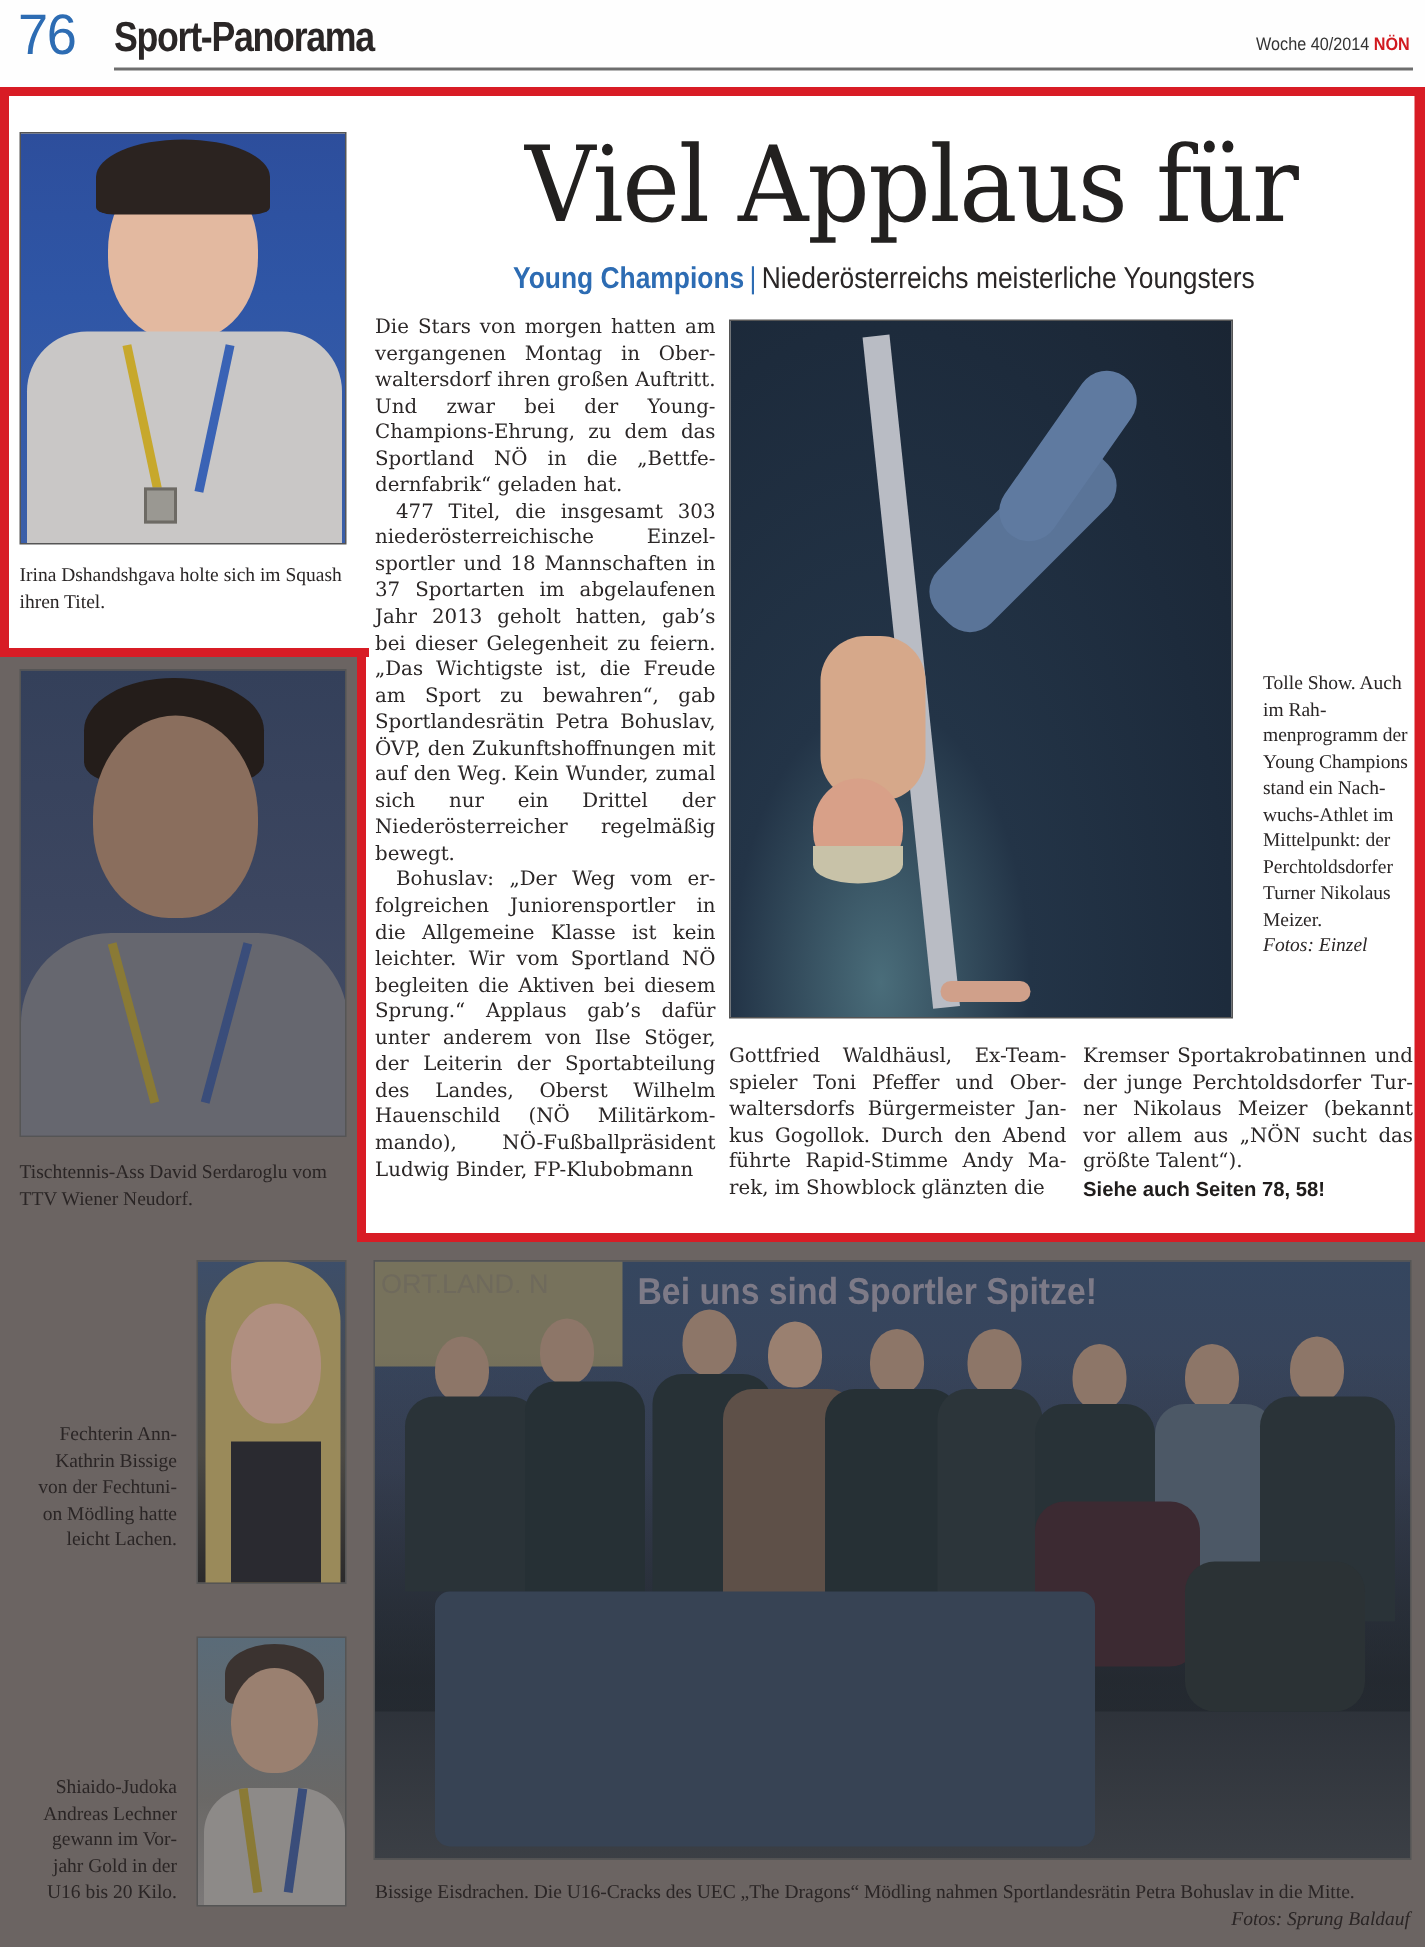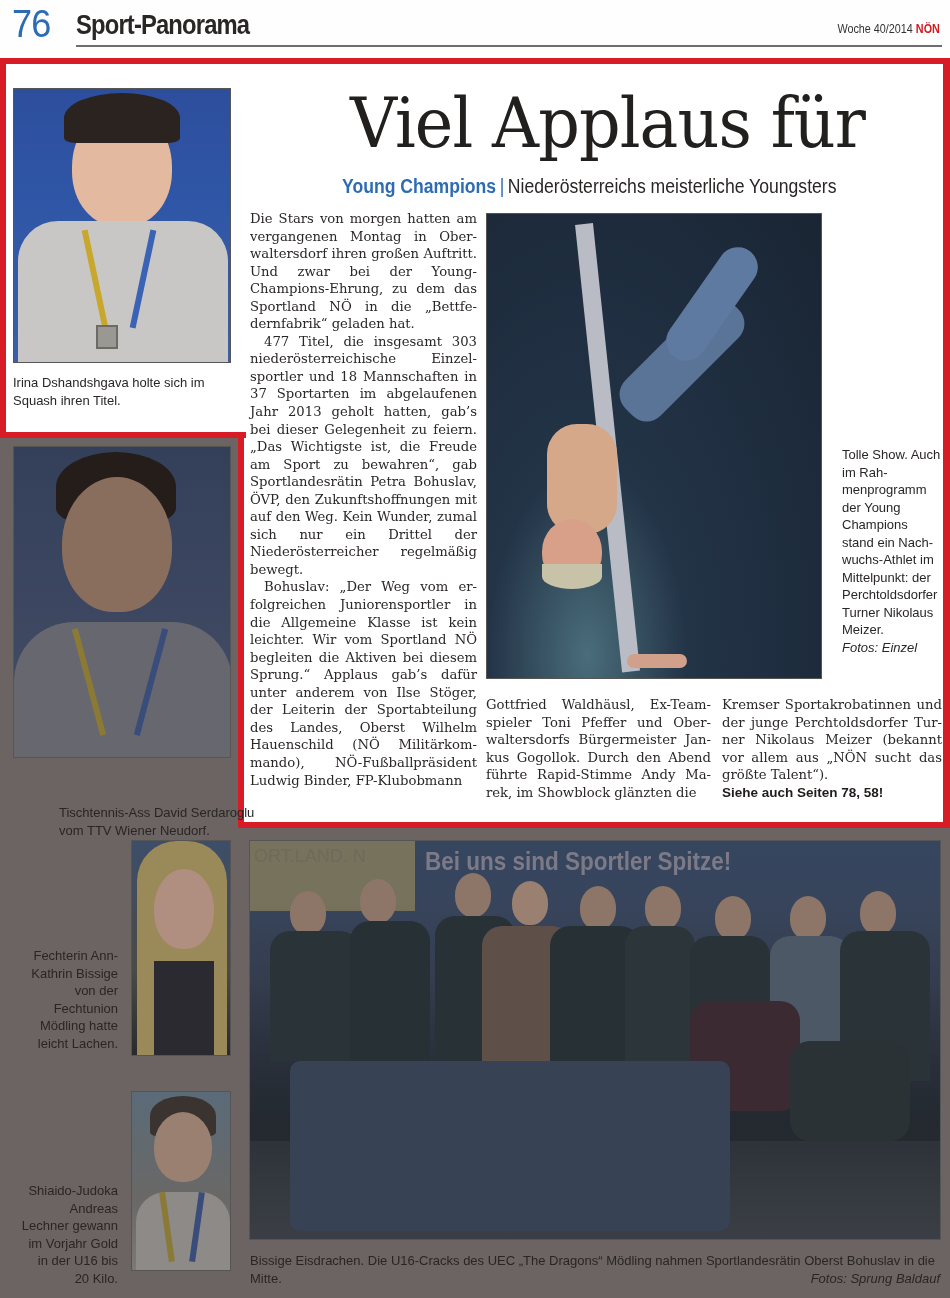--- a/index.html
+++ b/index.html
@@ -23,21 +23,21 @@
   .subhead .kicker { color: #2d6cb3; font-weight: bold; }
   .subhead .sep { color: #2d6cb3; margin: 0 4px; }
   .subhead .rest { color: #2a2626; }
 
   
   .col { position: absolute; font-family: "DejaVu Serif", serif; font-size: 13.2px; line-height: 17.55px; color: #2b2727; text-align: justify; hyphens: manual; }
   .col p { text-indent: 0; }
   .col p + p { text-indent: 14px; }
   .col .cta { font-family: "Liberation Sans", sans-serif; font-weight: bold; color: #1f1c1b; font-size: 13.5px; text-align: left; }
 
-  .caption-sans { position: absolute; font-family: Liberation Sans, sans-serif; font-size: 13px; line-height: 17.5px; color: #2a2626; }
+  .caption-sans { position: absolute; font-family: Liberation Serif, serif; font-size: 13px; line-height: 17.5px; color: #2a2626; }
   .caption-sans .credit { font-style: italic; }
   .dim-caption { color: #2a2525; }
   .right { text-align: right; }
 
   
   .photo { position: absolute; border: 1px solid #555; overflow: hidden; }
   .ph-irina { left: 13px; top: 88px; width: 218px; height: 275px; background: linear-gradient(180deg,#2d4e9c 0%, #2f56a6 40%, #3b5fa8 100%); }
   .ph-david { left: 13px; top: 446px; width: 218px; height: 312px; background: linear-gradient(180deg,#34405a 0%, #3c4660 50%, #474f66 100%); }
   .ph-acro  { left: 486px; top: 213px; width: 336px; height: 466px; background: radial-gradient(ellipse at 30% 95%, #4a6d7a 0%, #233447 30%, #1d2b3c 70%, #1a2533 100%); }
   .ph-ann   { left: 131px; top: 840px; width: 100px; height: 216px; background: linear-gradient(180deg,#3d4e69 0%, #4c4a45 60%, #2b2a2b 100%); }
@@ -123,21 +123,21 @@
   <p class="cta" style="text-indent:0;">Siehe auch Seiten 78, 58!</p>
 </div>
 
 <div class="photo ph-david">
   <div class="shape" style="left:42px; top:5px; width:120px; height:70px; background:#241d1a; border-radius:50% 50% 20% 20%;"></div>
   <div class="shape face" style="left:48px; top:30px; width:110px; height:135px; background:#8a6e5d;"></div>
   <div class="shape" style="left:0; top:175px; width:218px; height:140px; background:#66676f; border-radius:60px 60px 0 0;"></div>
   <div class="ribbon" style="left:72px; top:180px; height:110px; transform:rotate(-15deg); background:#8a7a35;"></div>
   <div class="ribbon b" style="left:134px; top:180px; height:110px; transform:rotate(15deg); background:#3a4d7a;"></div>
 </div>
-<div class="caption-sans dim-caption" style="left:13px; top:804px; width:215px;margin-left:46px;">Tischtennis-Ass David Serdaroglu vom TTV Wiener Neudorf.</div>
+<div class="caption-sans dim-caption" style="left:13px; top:772px; width:215px;">Tischtennis-Ass David Serdaroglu vom TTV Wiener Neudorf.</div>
 
 <div class="caption-sans dim-caption right" style="left:20px; top:947px; width:98px;">Fechterin Ann-Kathrin Bissige von der Fechtuni­on Mödling hatte leicht Lachen.</div>
 <div class="photo ph-ann">
   <div class="shape" style="left:5px; top:0; width:90px; height:215px; background:#9a8a5a; border-radius:40px 40px 0 0;"></div>
   <div class="shape face" style="left:22px; top:28px; width:60px; height:80px; background:#b08f80;"></div>
   <div class="shape" style="left:22px; top:120px; width:60px; height:96px; background:#2a2a30;"></div>
 </div>
 
 <div class="caption-sans dim-caption right" style="left:20px; top:1182px; width:98px;">Shiaido-Judoka Andreas Lechner gewann im Vor­jahr Gold in der U16 bis 20 Kilo.</div>
 <div class="photo ph-andreas">
@@ -169,16 +169,16 @@
   <div class="shape" style="left:232px; top:85px; width:90px; height:170px; background:#5e5048; border-radius:20px 20px 0 0;"></div>
   <div class="shape" style="left:300px; top:85px; width:90px; height:150px; background:#263035; border-radius:20px 20px 0 0;"></div>
   <div class="shape" style="left:375px; top:85px; width:70px; height:150px; background:#2c353a; border-radius:20px 20px 0 0;"></div>
   <div class="shape" style="left:440px; top:95px; width:80px; height:150px; background:#283237; border-radius:20px 20px 0 0;"></div>
   <div class="shape" style="left:520px; top:95px; width:80px; height:140px; background:#4c5866; border-radius:20px 20px 0 0;"></div>
   <div class="shape" style="left:590px; top:90px; width:90px; height:150px; background:#2a3338; border-radius:20px 20px 0 0;"></div>
   <div class="shape" style="left:440px; top:160px; width:110px; height:110px; background:#3c2a32; border-radius:20px;"></div>
   <div class="shape" style="left:540px; top:200px; width:120px; height:100px; background:#2b3235; border-radius:20px;"></div>
   <div class="shape" style="left:40px; top:220px; width:440px; height:170px; background:#374354; border-radius:10px;"></div>
 </div>
-<div class="caption-sans dim-caption" style="left:250px; top:1252px; width:690px;">Bissige Eisdrachen. Die U16-Cracks des UEC „The Dragons“ Mödling nahmen Sportlandesrätin Oberst Bohuslav in die Mitte.</div>
+<div class="caption-sans dim-caption" style="left:250px; top:1252px; width:690px;">Bissige Eisdrachen. Die U16-Cracks des UEC „The Dragons“ Mödling nahmen Sportlandesrätin Petra Bohuslav in die Mitte.</div>
 <div class="caption-sans dim-caption" style="left:700px; top:1270px; width:240px; text-align:right;">
   <span class="credit">Fotos: Sprung Baldauf</span>
 </div>
 
 </body></html>

